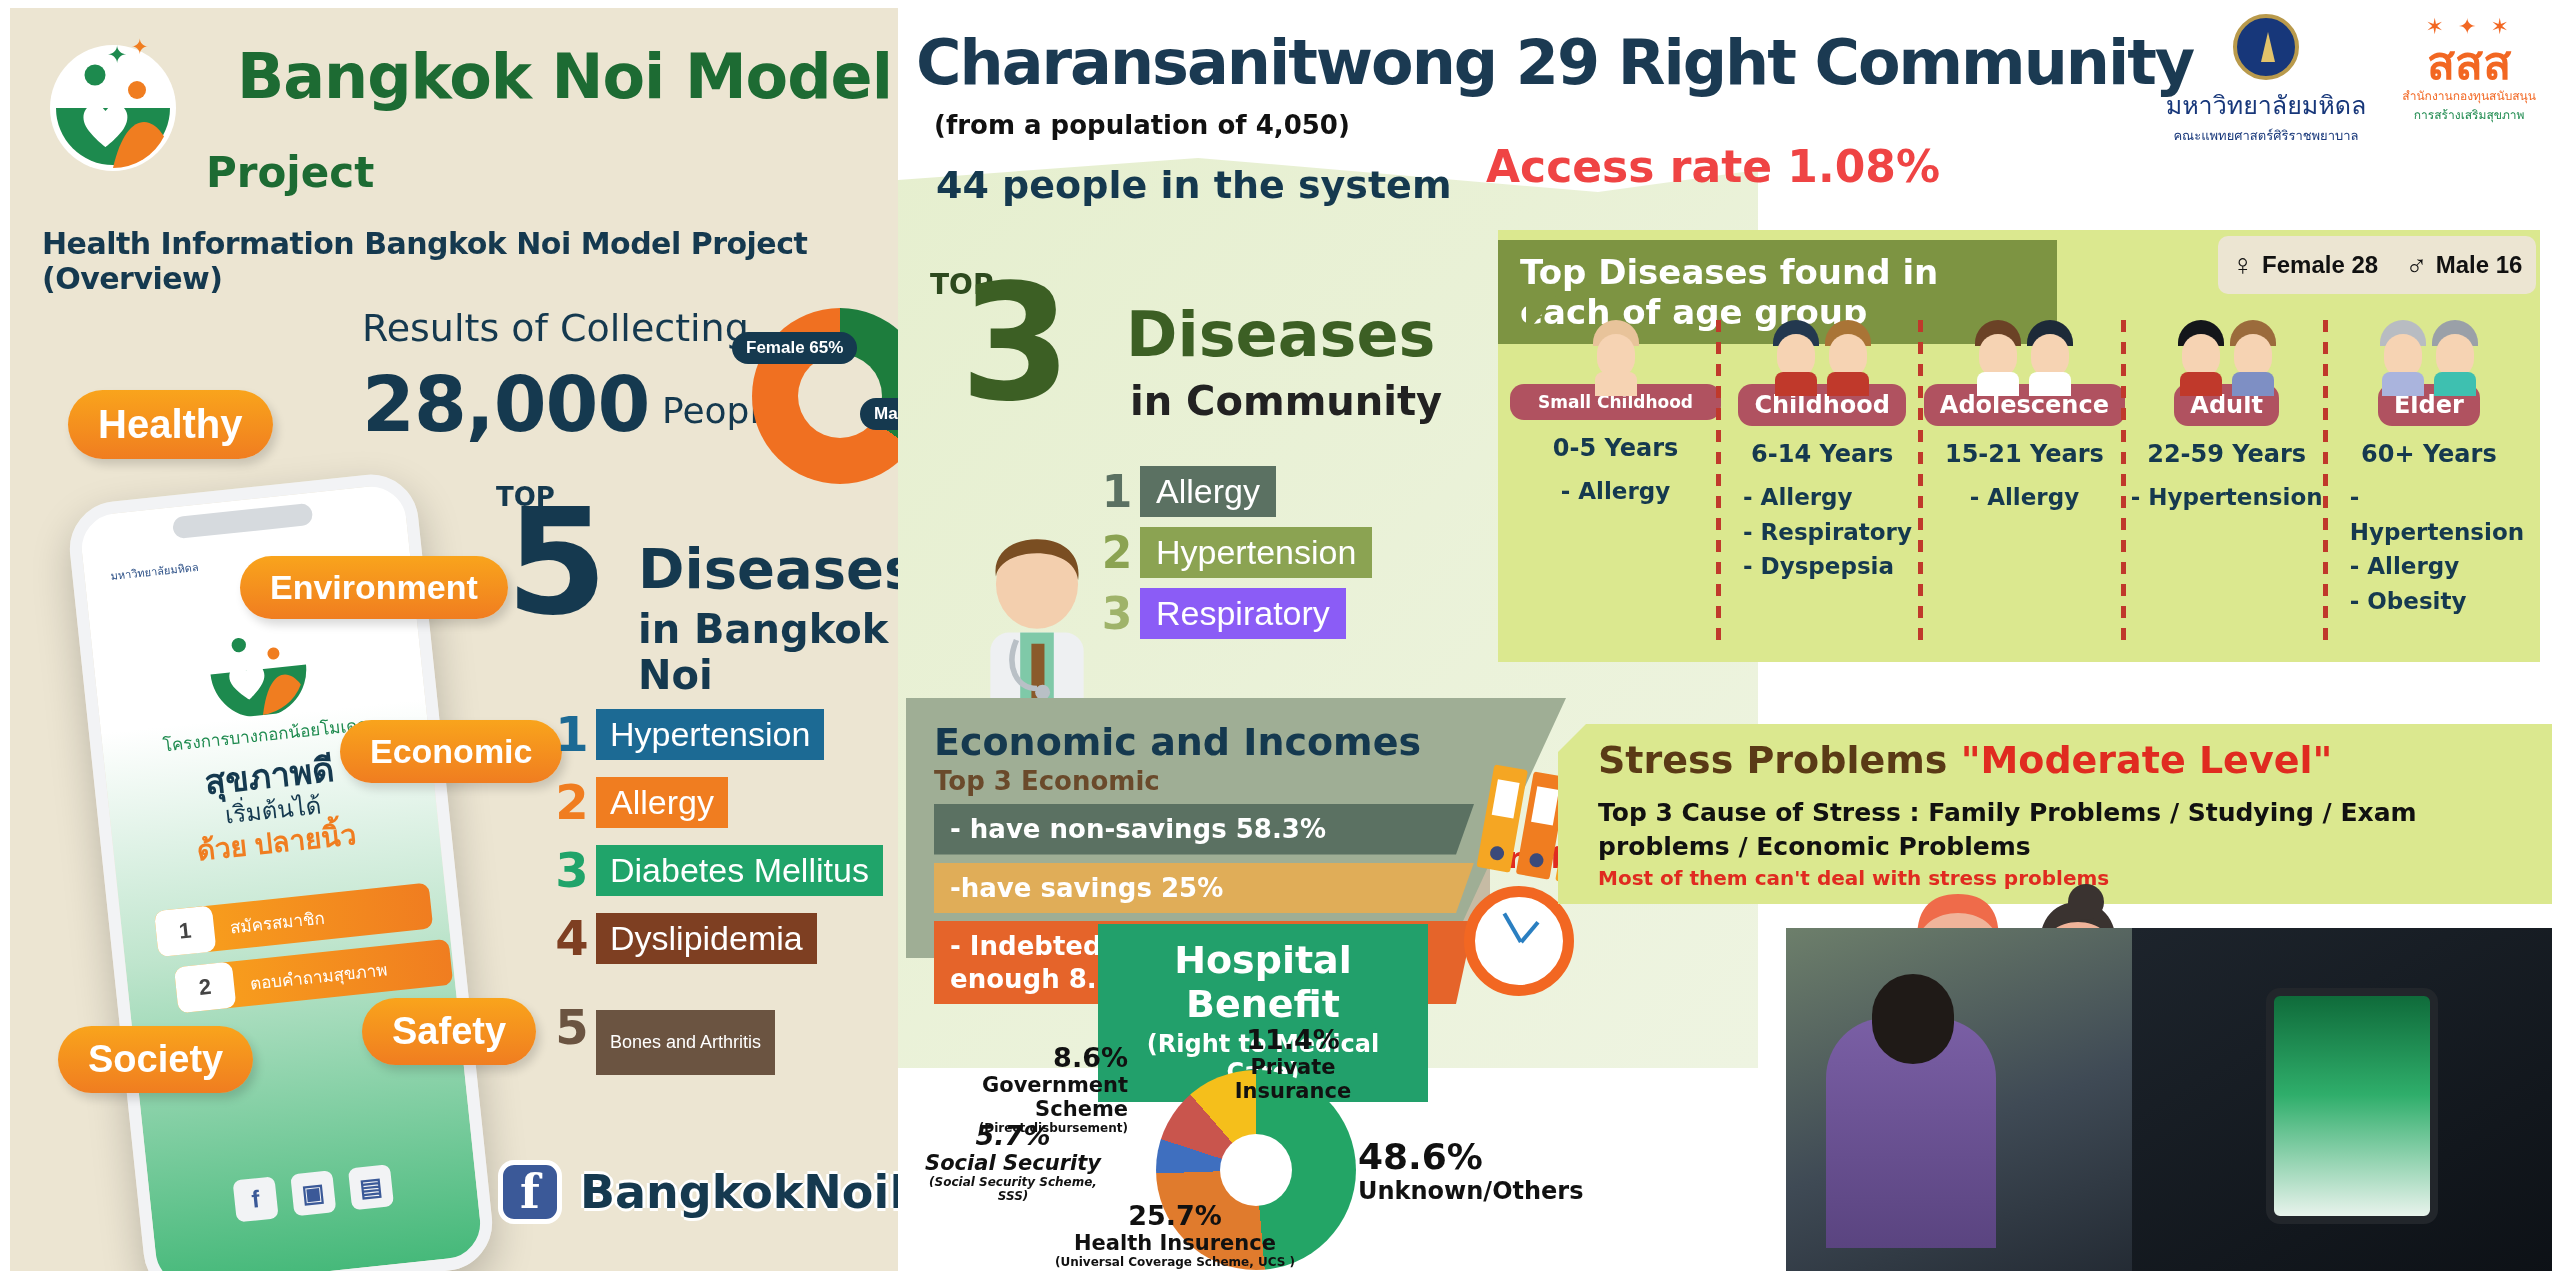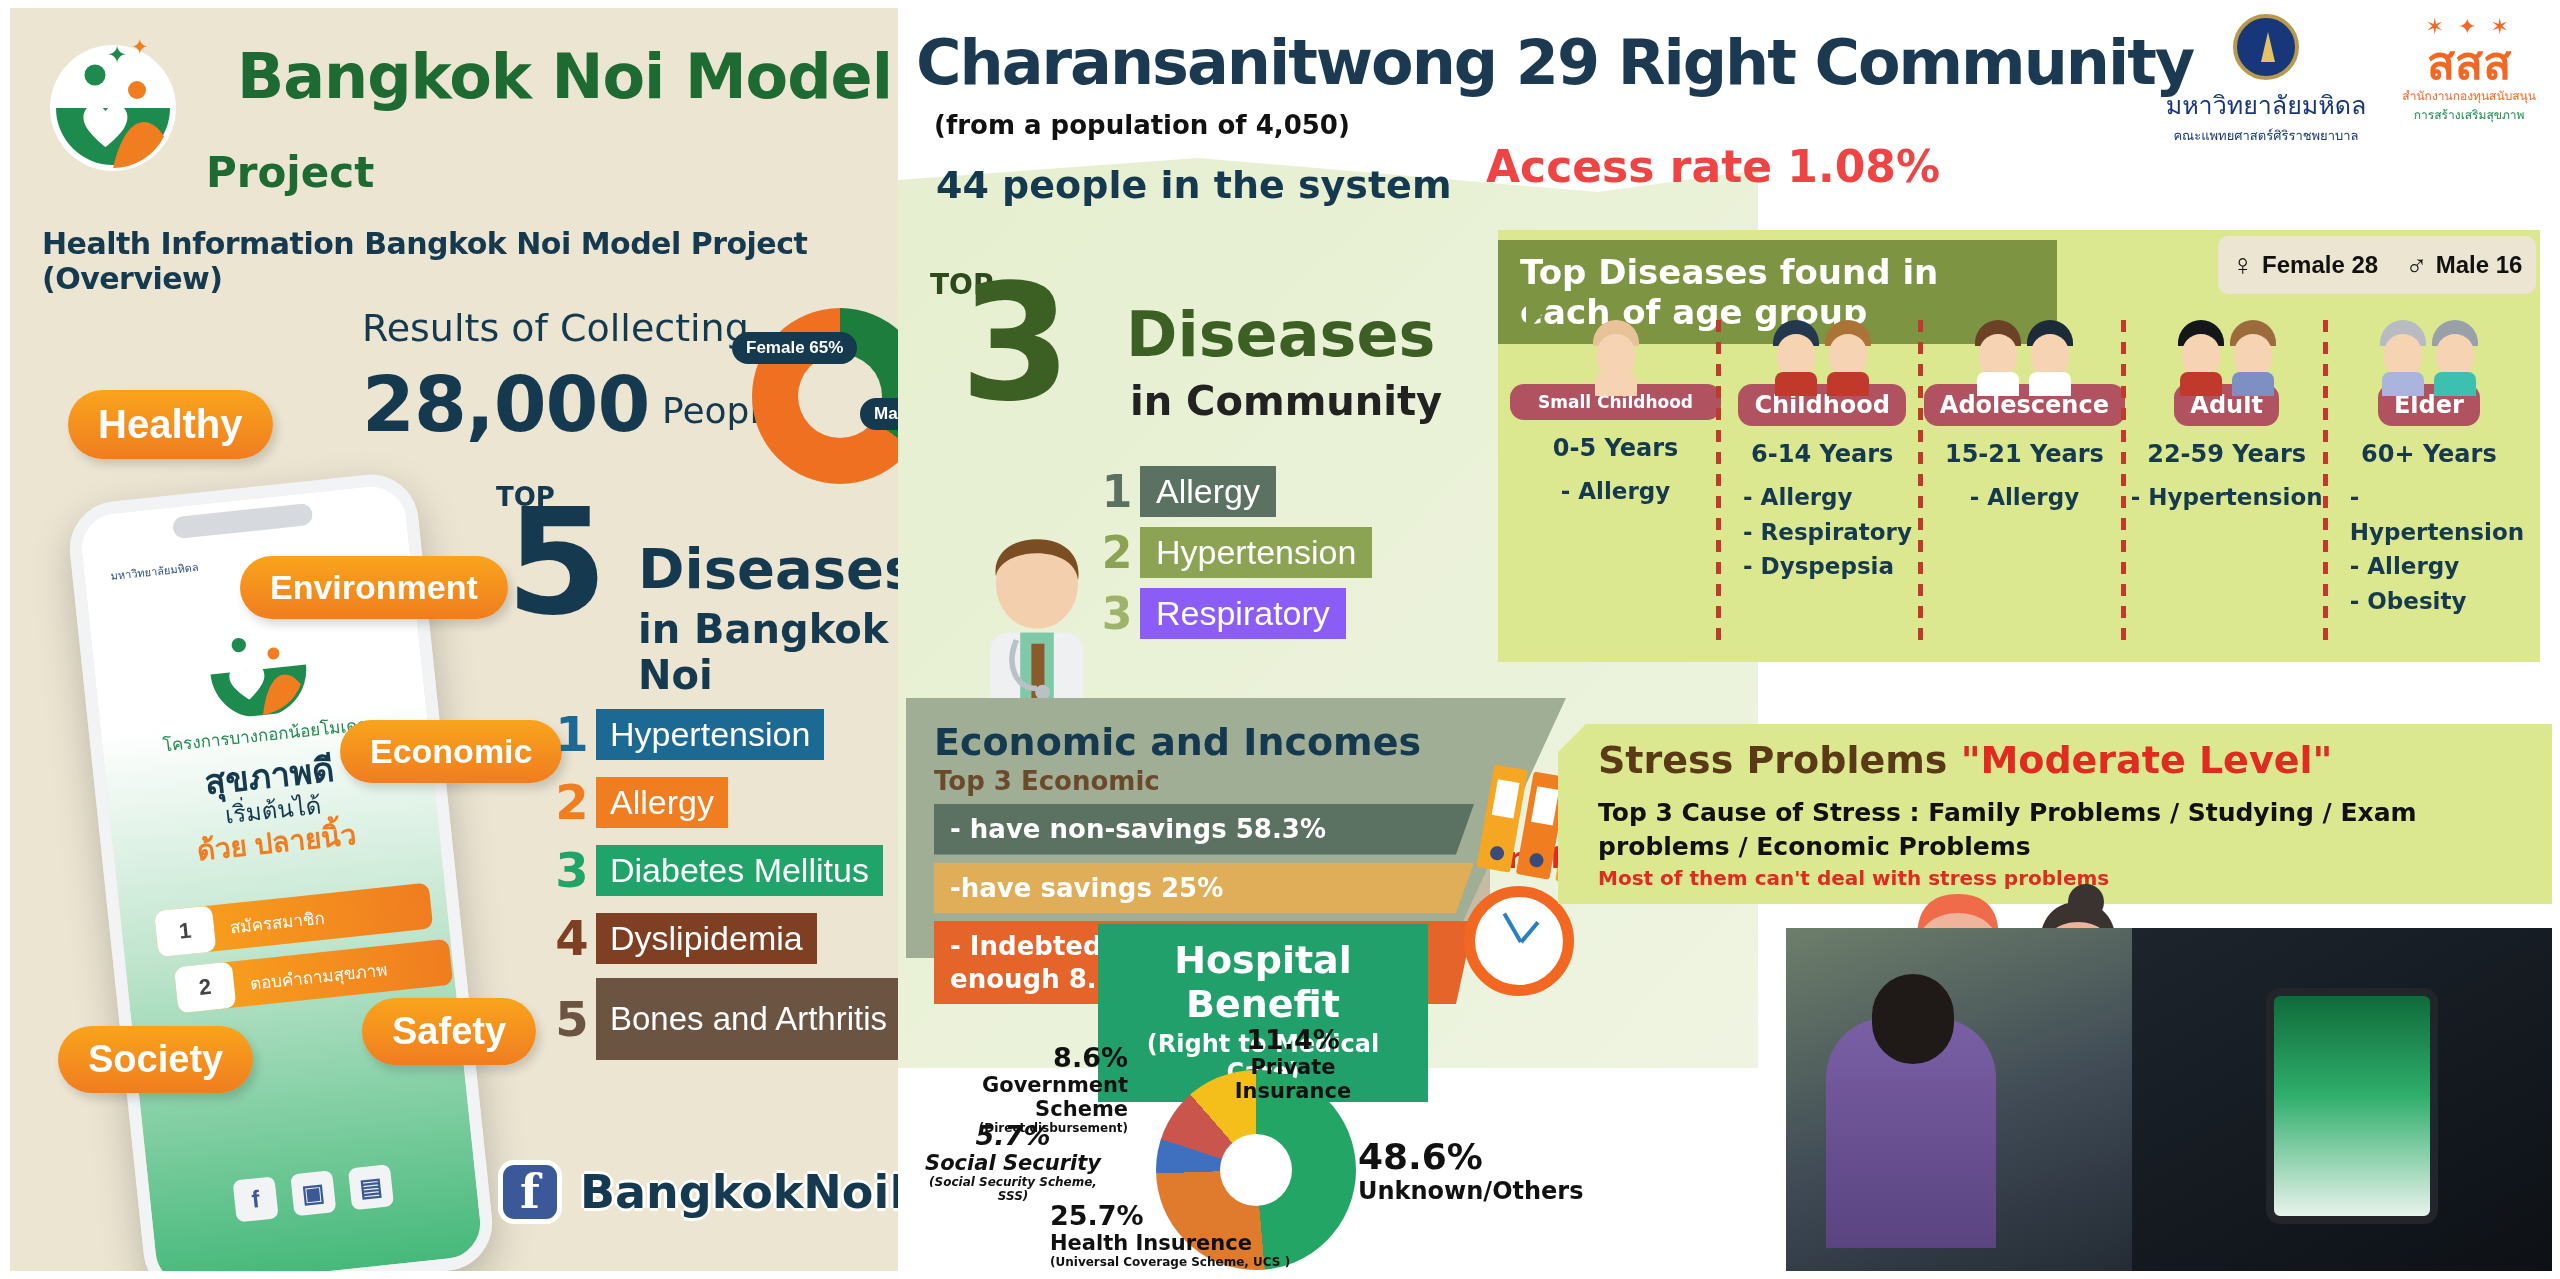--- a/index.html
+++ b/index.html
@@ -140,21 +140,21 @@
   #top5-dis  { position:absolute; left:628px; top:528px; font-size:56px; font-weight:bold; color:#15394f; font-family:"DejaVu Sans",sans-serif;}
   #top5-sub  { position:absolute; left:628px; top:598px; font-size:40px; font-weight:bold; color:#15394f; font-family:"DejaVu Sans",sans-serif;}
 
   #top5-list { position:absolute; left:538px; top:698px; width:360px; }
   .d5-row { display:flex; align-items:center; margin-bottom: 12px; }
   .d5-rank { width:48px; font-size:48px; font-weight:bold; text-align:center; font-family:"DejaVu Sans",sans-serif; }
   .d5-bar {
     color:#fff; font-size:34px; padding: 6px 14px; white-space:nowrap;
     font-family:"Liberation Sans", sans-serif;
   }
-  .d5-bar.small { font-size: 33px; padding: 22px 14px; }
+  .d5-bar.small { font-size: 18px; padding: 22px 14px; margin-top: 32px; }
 
   
   #fb-block { position:absolute; left:488px; top:1152px; display:flex; align-items:center; gap:18px; }
   #fb-icon {
     width:64px; height:64px; border-radius:16px; background:#3b5998;
     color:#fff; font-size:46px; font-weight:bold; display:flex;
     align-items:center; justify-content:center; font-family:"DejaVu Serif",serif;
     border: 5px solid #fff;
   }
   #fb-label { font-size:46px; font-weight:bold; color:#15394f; font-family:"DejaVu Sans",sans-serif;
@@ -318,21 +318,21 @@
       #c9554d 288deg 319deg,
       #f5bf1b 319deg 360deg);
   }
   #hb-donut::after { content:''; position:absolute; left:64px; top:64px; width:72px; height:72px; border-radius:50%; background:#fff;}
   .hb-lbl { position:absolute; font-family:"DejaVu Sans",sans-serif; color:#111; }
   .hb-pct { font-size:27px; font-weight:bold; }
   .hb-name { font-size:21px; font-weight:bold; }
   .hb-note { font-size:12px; font-weight:bold; }
   #hb-l1 { left: 60px; top: 1034px; text-align:right; width:170px; }
   #hb-l2 { left: 20px; top: 1112px; text-align:center; width:190px;font-style:italic; }
-  #hb-l3 { left: 152px; top: 1192px; text-align:left; width:250px; }
+  #hb-l3 { left: 152px; top: 1192px; text-align:center; width:250px; }
   #hb-l4 { left: 300px; top: 1016px; text-align:center; width:190px; }
   #hb-l5 { left: 460px; top: 1128px; text-align:left; width:230px; }
   #hb-l5 .hb-pct { font-size: 36px; }
   #hb-l5 .hb-name { font-size: 24px; }
 
   
   #photo1 { position:absolute; left:888px; top:920px; width:346px; height:350px;
     background: linear-gradient(160deg,#6d7f6b,#3f4a55 55%,#232a33); }
   #photo2 { position:absolute; left:1234px; top:920px; width:424px; height:350px;
     background: linear-gradient(150deg,#1d242c,#0d1116); }

